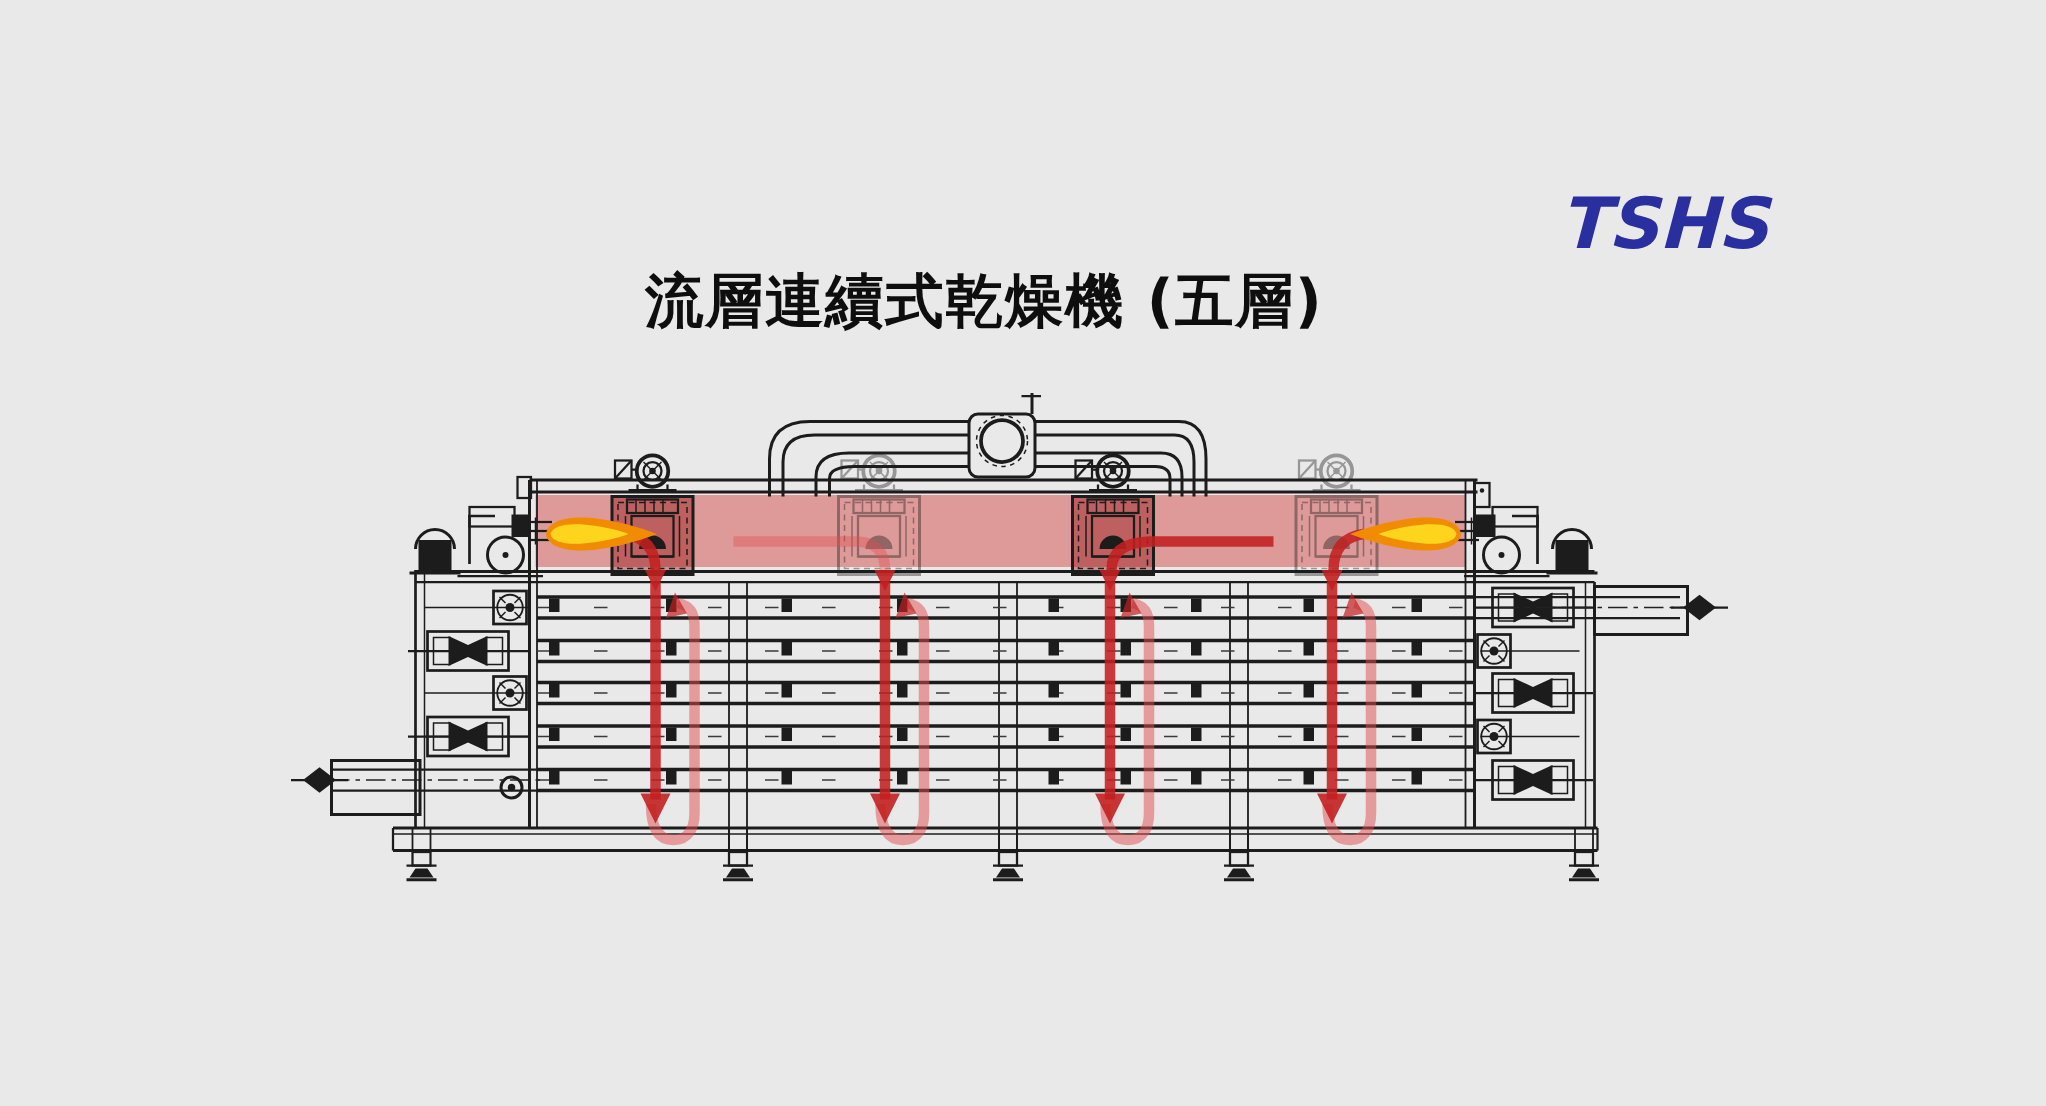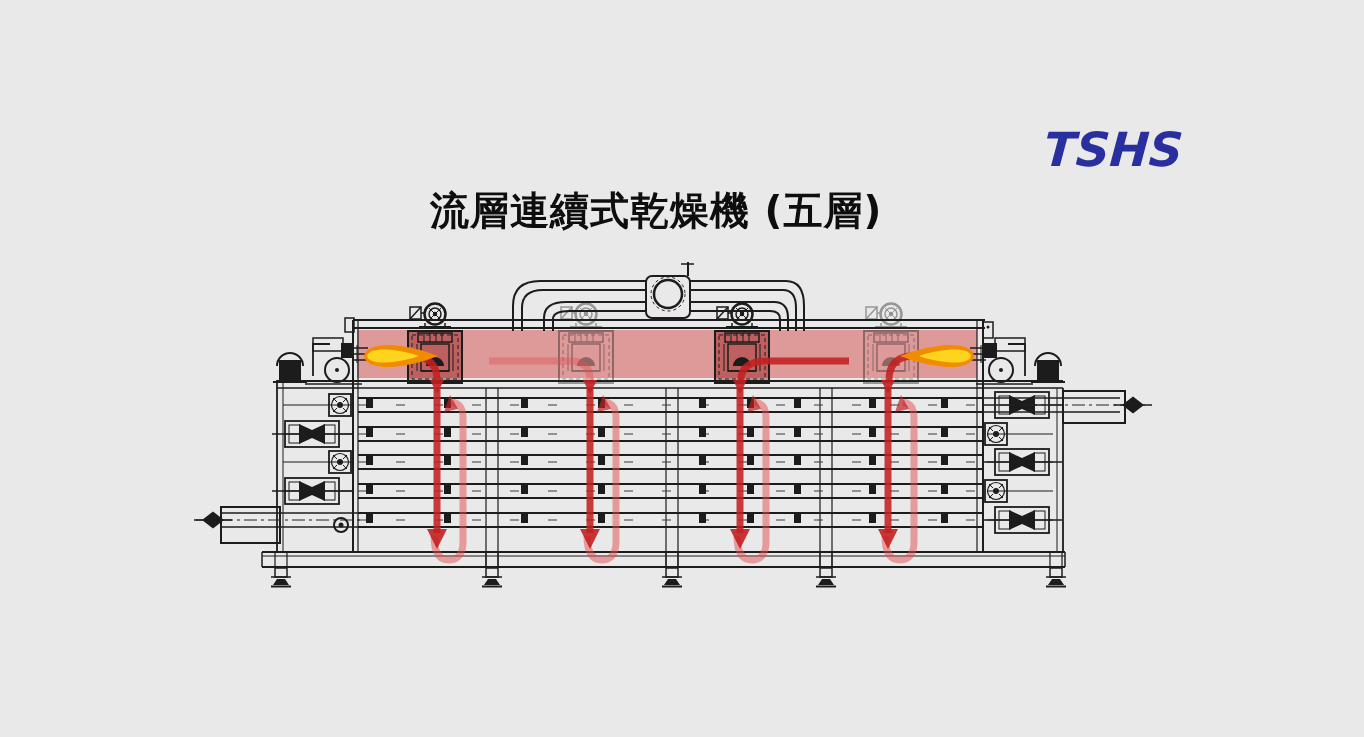--- a/index.html
+++ b/index.html
@@ -1,20 +1,20 @@
 <!DOCTYPE html>
 <html style="--bg: #e9e9e9; --line: #1c1c1c; --blue: #2a2f9f; --titleColor: #0e0e0e; --hot: rgba(206,32,32,0.40); --hotDark: rgba(141,2,2,0.38); --flowDark: #c32020; --flowLight: rgba(226,77,77,0.50); --flameOuter: #f18c00; --flameInner: #ffd41d; --faintOpacity: 0.40;"><head>
 <meta charset="utf-8">
 <style>
   html,body{margin:0;padding:0;background:var(--bg,#e9e9e9);}
   #stage{position:relative;width:1364px;height:737px;background:var(--bg,#e9e9e9);overflow:hidden;
          font-family:"DejaVu Sans","Liberation Sans",sans-serif;}
   #logo{position:absolute;left:1044px;top:122px;width:170px;font-size:47px;font-weight:800;
         font-style:italic;color:var(--blue,#2a2f9f);letter-spacing:0px;transform:skewX(-4deg);}
-  #title{position:absolute;left:430px;top:184px;font-size:39px;font-weight:800;
+  #title{position:absolute;left:430px;top:174px;font-size:39px;font-weight:800;
          color:var(--titleColor,#0e0e0e);letter-spacing:1px;white-space:nowrap;}
   #machine{position:absolute;left:185px;top:260px;}
   
   .s1{stroke:var(--line);stroke-width:1;fill:none}
   .s12{stroke:var(--line);stroke-width:1.2;fill:none}
   .s15{stroke:var(--line);stroke-width:1.5;fill:none}
   .s18{stroke:var(--line);stroke-width:1.8;fill:none}
   .s2{stroke:var(--line);stroke-width:2;fill:none}
   .s22{stroke:var(--line);stroke-width:2.2;fill:none}
   .s25{stroke:var(--line);stroke-width:2.5;fill:none}

